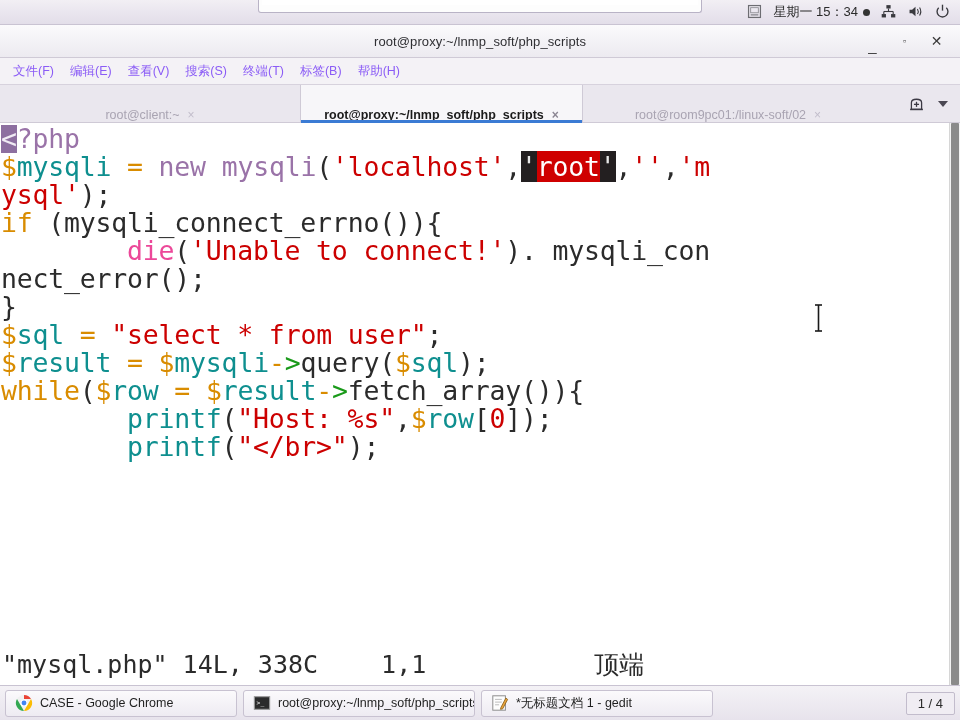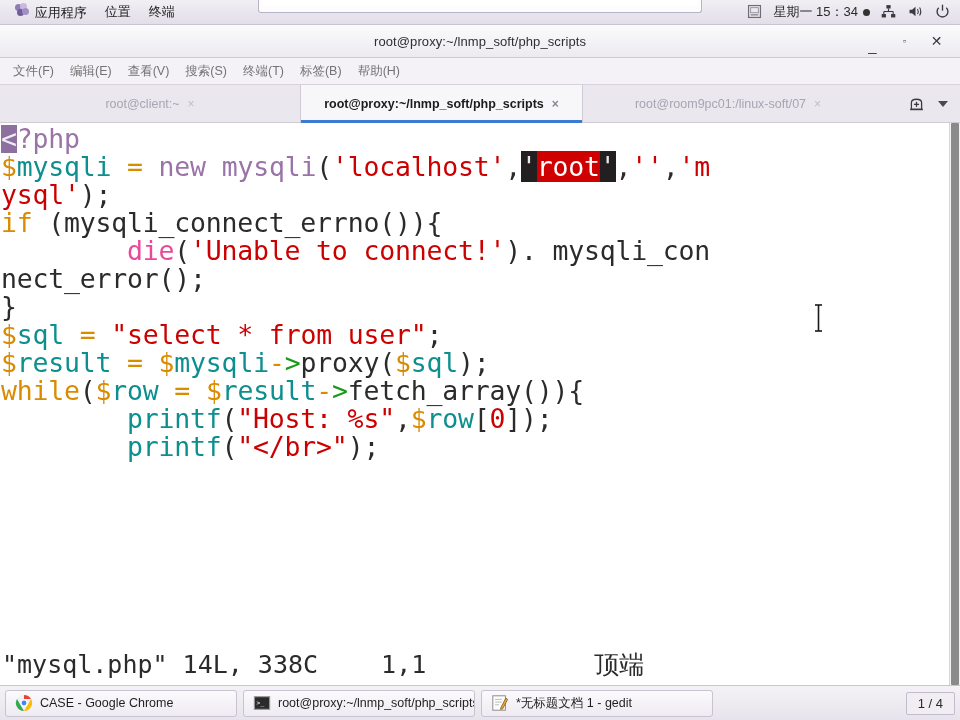--- a/index.html
+++ b/index.html
@@ -84,33 +84,33 @@
   .win-btn { font-size: 14px; color: #3a3a3a; line-height: 1;
              width: 13px; text-align: center; }
   .win-min { position: relative; top: 4px; font-size: 15px; }
   .win-max { font-size: 9px; }
 
   #menubar {
     height: 27px; flex: 0 0 27px;
     background: #f4f2f6;
     border-bottom: 1px solid #d7d2dd;
     display: flex; align-items: center; padding-left: 5px;
-    font-size: 12.5px; color: #737373;
+    font-size: 12.5px; color: #8b5cf6;
   }
   .menu-item { padding: 3px 8px; white-space: nowrap; }
 
   #tabbar {
     height: 38px; flex: 0 0 38px;
     background: #eae7ee;
     border-bottom: 1px solid #cfcad6;
     display: flex; align-items: stretch;
     position: relative;
   }
   .tab {
-    display: flex; align-items: center; justify-content: center;
+    display: flex; align-items: flex-end; justify-content: center;
     gap: 8px; padding: 0 14px; font-size: 12.5px;
     position: relative; white-space: nowrap; min-width: 0;
   }
   .tab.inactive { color: #a9a4b2; flex: 0 0 auto; }
   .tab.active {
     background: #f7f6f9; color: #1b1b1b; font-weight: 600;
     border-left: 1px solid #cfcad6; border-right: 1px solid #cfcad6;
   }
   .tab.active::after {
     content: ""; position: absolute; left: 0; right: 0; bottom: -1px;
@@ -215,28 +215,20 @@
     margin-left: auto;
     border: 1px solid #c2bccc; border-radius: 2px;
     background: #f0edf3;
     padding: 3px 11px; font-size: 13px; color: #2b2b2b;
   }
 </style>
 </head>
 <body>
 
 <div id="top-panel">
-  <div class="panel-menu">
-    <div class="panel-item">
-      <span class="apps-glyph"><i></i><i></i><i></i><i></i></span>
-      <span>应用程序</span>
-    </div>
-    <div class="panel-item">位置</div>
-    <div class="panel-item">终端</div>
-  </div>
 
   <div id="panel-right">
     <span>
       <svg class="tray-icon" viewBox="0 0 20 20">
         <rect x="3" y="3" width="14" height="14" fill="none" stroke="#6d6d72" stroke-width="1.4"></rect>
         <rect x="5.5" y="5.5" width="9" height="6" fill="none" stroke="#8a8a90" stroke-width="1"></rect>
         <line x1="5.5" y1="14" x2="14.5" y2="14" stroke="#6d6d72" stroke-width="1.2"></line>
       </svg>
     </span>
     <div id="clock-area">
@@ -297,21 +289,21 @@
   <div id="tabbar">
     <div class="tab inactive" style="width:300px;">
       <span>root@client:~</span>
       <span class="tab-close">×</span>
     </div>
     <div class="tab active" style="width:283px;">
       <span>root@proxy:~/lnmp_soft/php_scripts</span>
       <span class="tab-close">×</span>
     </div>
     <div class="tab inactive" style="width:290px;">
-      <span>root@room9pc01:/linux-soft/07</span>
+      <span>root@room9pc01:/linux-soft/02</span>
       <span class="tab-close">×</span>
     </div>
     <div id="tab-tools">
       <span>
         <svg class="newtab-glyph" viewBox="0 0 20 20">
           <path d="M4 17 V9 Q4 5 10 5 Q16 5 16 9 V17 Z" fill="none" stroke="#3c3a44" stroke-width="1.5"></path>
           <line x1="2.5" y1="17" x2="17.5" y2="17" stroke="#3c3a44" stroke-width="1.8"></line>
           <line x1="10" y1="8" x2="10" y2="14" stroke="#3c3a44" stroke-width="1.5"></line>
           <line x1="7" y1="11" x2="13" y2="11" stroke="#3c3a44" stroke-width="1.5"></line>
         </svg>
@@ -322,21 +314,21 @@
 
   <div id="term-body">
     <div id="term-text"><span class="cursor-block">&lt;</span><span class="c-php">?php</span>
 <span class="c-sigil">$</span><span class="c-var">mysqli</span> <span class="c-kw">=</span> <span class="c-php">new</span> <span class="c-php">mysqli</span><span class="c-plain">(</span><span class="c-str">'localhost'</span><span class="c-plain">,</span><span class="sel-dark">'</span><span class="sel-red">root</span><span class="sel-dark">'</span><span class="c-plain">,</span><span class="c-str">''</span><span class="c-plain">,</span><span class="c-str">'m
 ysql'</span><span class="c-plain">);</span>
 <span class="c-kw">if</span> <span class="c-plain">(</span><span class="c-plain">mysqli_connect_errno</span><span class="c-plain">()){</span>
         <span class="c-fn">die</span><span class="c-plain">(</span><span class="c-str">'Unable to connect!'</span><span class="c-plain">). mysqli_con
 nect_error();</span>
 <span class="c-plain">}</span>
 <span class="c-sigil">$</span><span class="c-var">sql</span> <span class="c-kw">=</span> <span class="c-str">"select * from user"</span><span class="c-plain">;</span>
-<span class="c-sigil">$</span><span class="c-var">result</span> <span class="c-kw">=</span> <span class="c-sigil">$</span><span class="c-var">mysqli</span><span class="c-sigil">-</span><span class="c-arrow">&gt;</span><span class="c-plain">proxy(</span><span class="c-sigil">$</span><span class="c-var">sql</span><span class="c-plain">);</span>
+<span class="c-sigil">$</span><span class="c-var">result</span> <span class="c-kw">=</span> <span class="c-sigil">$</span><span class="c-var">mysqli</span><span class="c-sigil">-</span><span class="c-arrow">&gt;</span><span class="c-plain">query(</span><span class="c-sigil">$</span><span class="c-var">sql</span><span class="c-plain">);</span>
 <span class="c-kw">while</span><span class="c-plain">(</span><span class="c-sigil">$</span><span class="c-var">row</span> <span class="c-kw">=</span> <span class="c-sigil">$</span><span class="c-var">result</span><span class="c-sigil">-</span><span class="c-arrow">&gt;</span><span class="c-plain">fetch_array()){</span>
         <span class="c-var">printf</span><span class="c-plain">(</span><span class="c-str">"Host: %s"</span><span class="c-plain">,</span><span class="c-sigil">$</span><span class="c-var">row</span><span class="c-plain">[</span><span class="c-num">0</span><span class="c-plain">]);</span>
         <span class="c-var">printf</span><span class="c-plain">(</span><span class="c-str">"&lt;/br&gt;"</span><span class="c-plain">);</span>
 </div>
 
     <div id="term-scrollbar">
       <div class="thumb"></div>
     </div>
 
     <svg id="ibeam" viewBox="0 0 11 30">

